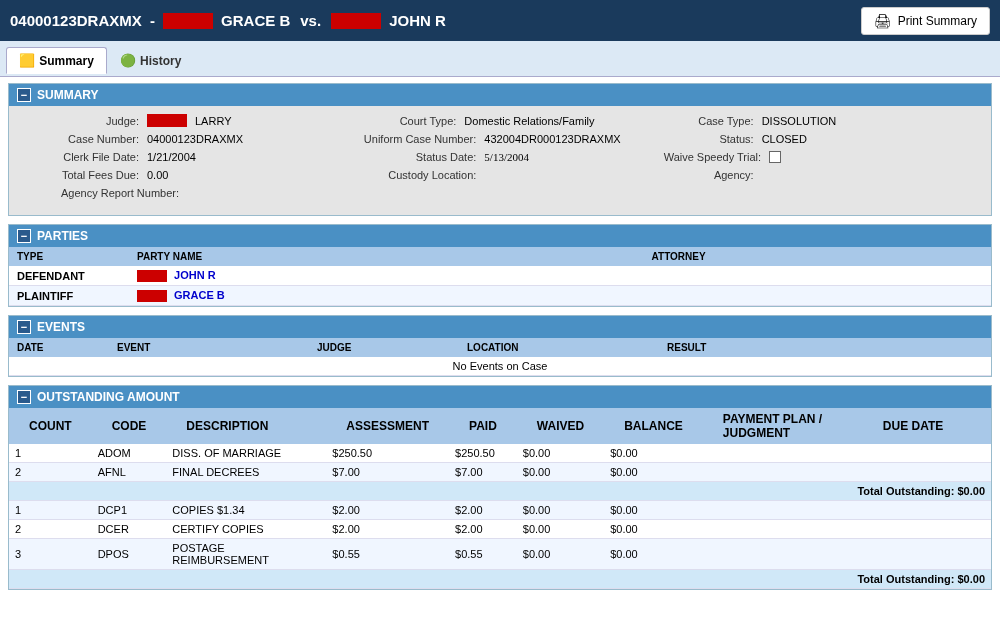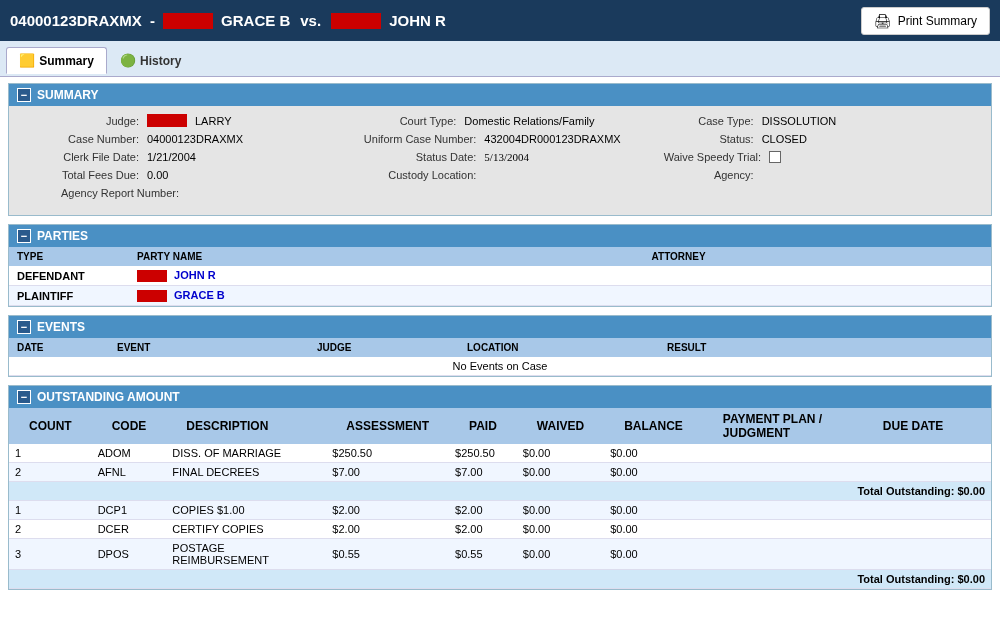--- a/index.html
+++ b/index.html
@@ -263,21 +263,21 @@
       <td>$0.00</td>
       <td></td>
       <td></td>
     </tr>
           <tr class="total-row">
             <td colspan="9" style="text-align:right; background:#d0e8f8; padding: 3px 6px; font-weight:bold;">Total Outstanding: $0.00</td>
           </tr>
           <tr>
       <td>1</td>
       <td>DCP1</td>
-      <td>COPIES $1.00</td>
+      <td>COPIES $1.34</td>
       <td>$2.00</td>
       <td>$2.00</td>
       <td>$0.00</td>
       <td>$0.00</td>
       <td></td>
       <td></td>
     </tr>
           <tr>
       <td>2</td>
       <td>DCER</td>

